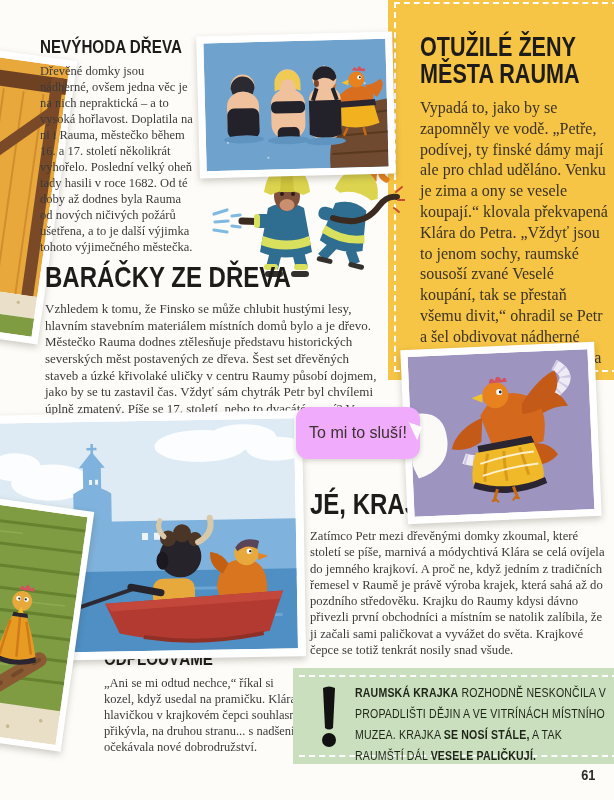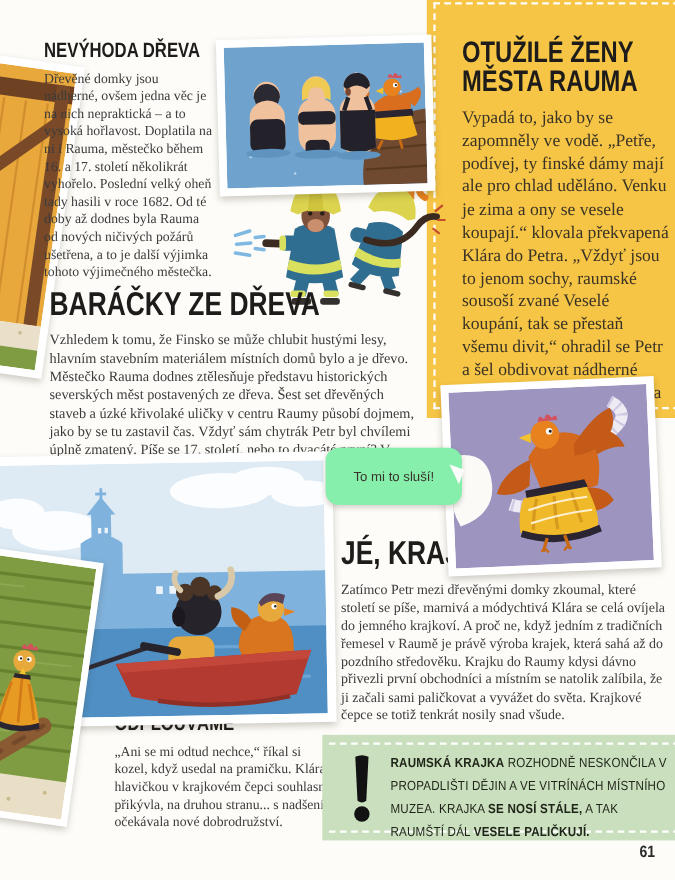--- a/index.html
+++ b/index.html
@@ -47,24 +47,24 @@
   .card svg { display:block; }
   #card-house { left:-56px; top:52px; transform:rotate(8deg); }
   #card-swimmers { left:198px; top:34px; transform:rotate(-1.5deg); }
   #card-lace { left:404px; top:346px; transform:rotate(-2.5deg); }
   #card-boat { left:-16px; top:413px; transform:rotate(-1deg); padding:8px; }
   #card-greenwall { left:-36px; top:503px; transform:rotate(8deg); padding:6px; }
   #illus-firefighters { position:absolute; left:210px; top:156px; }
   
   #speech-bubble {
     position:absolute; left:296px; top:407px; width:124px; height:52px;
-    background:#86efac; border-radius:12px;
+    background:#f0abfc; border-radius:12px;
     box-shadow:0 2px 5px rgba(60,50,30,0.2);
     display:flex; align-items:center; justify-content:center;
-    font-family:"Liberation Sans", sans-serif; font-size:12px; color:#3a332c;
+    font-family:"Liberation Sans", sans-serif; font-size:16px; color:#3a332c;
     z-index:6;
   }
   #speech-bubble:after {
     content:""; position:absolute; right:-12px; top:10px;
     border:10px solid transparent; border-left-color:#FEFDFB;
     transform:rotate(-25deg);
   }
   
   #info-box {
     position:absolute; left:293px; top:668px; width:331px; height:96px;

